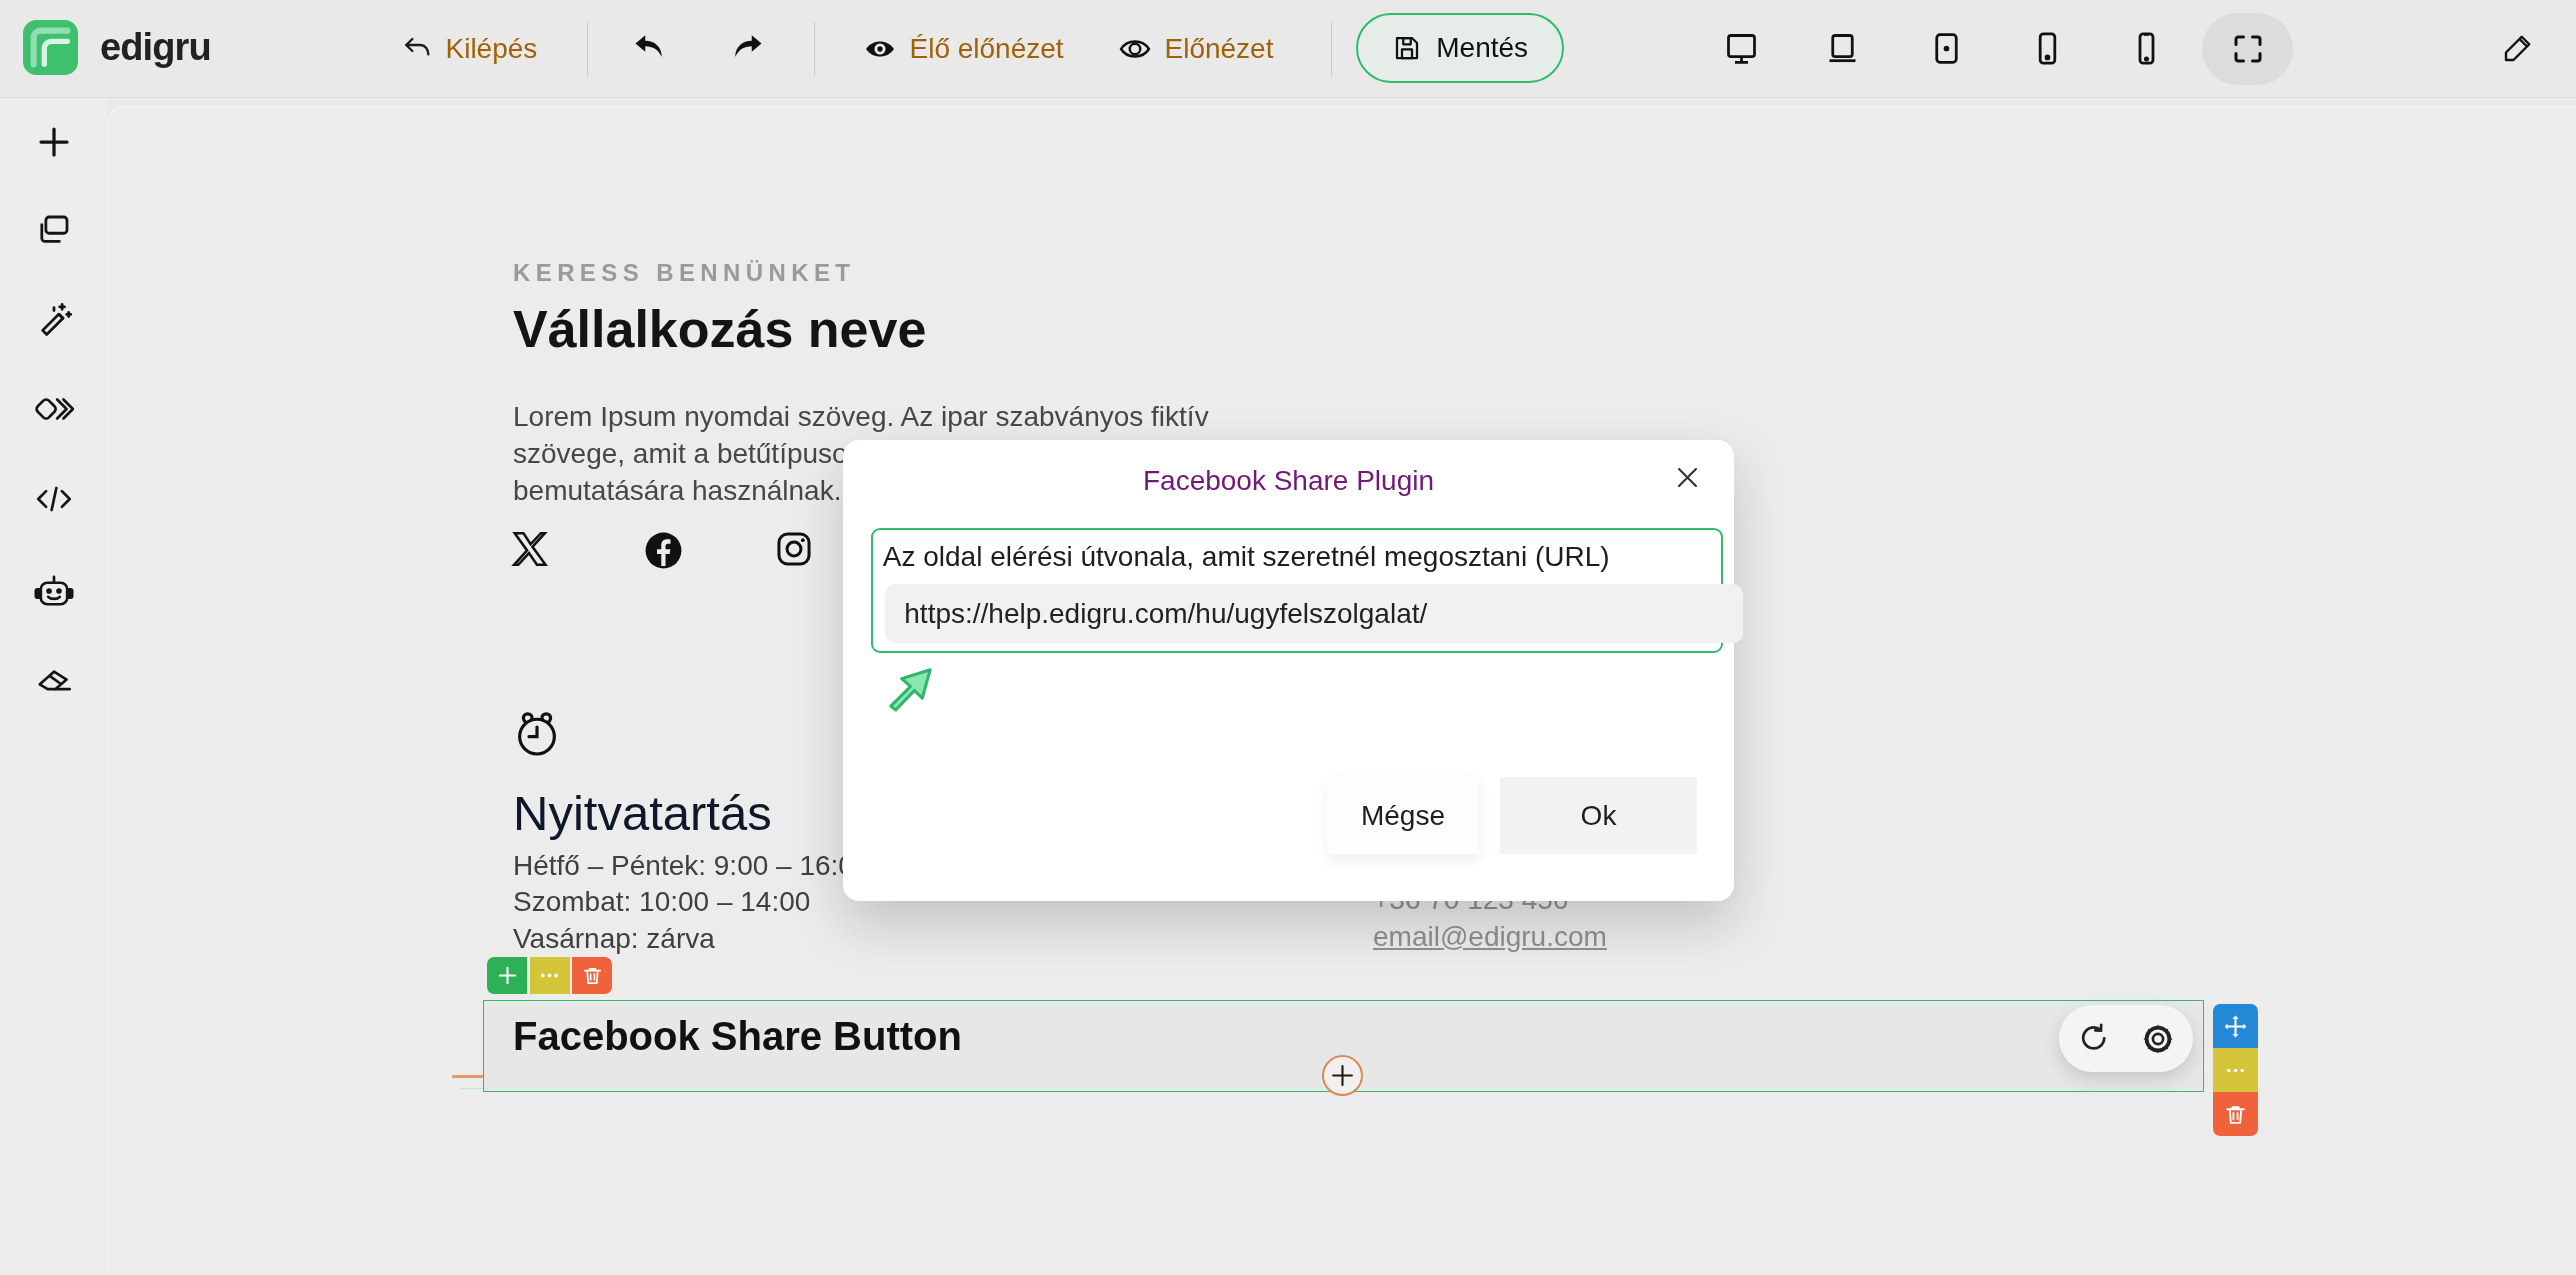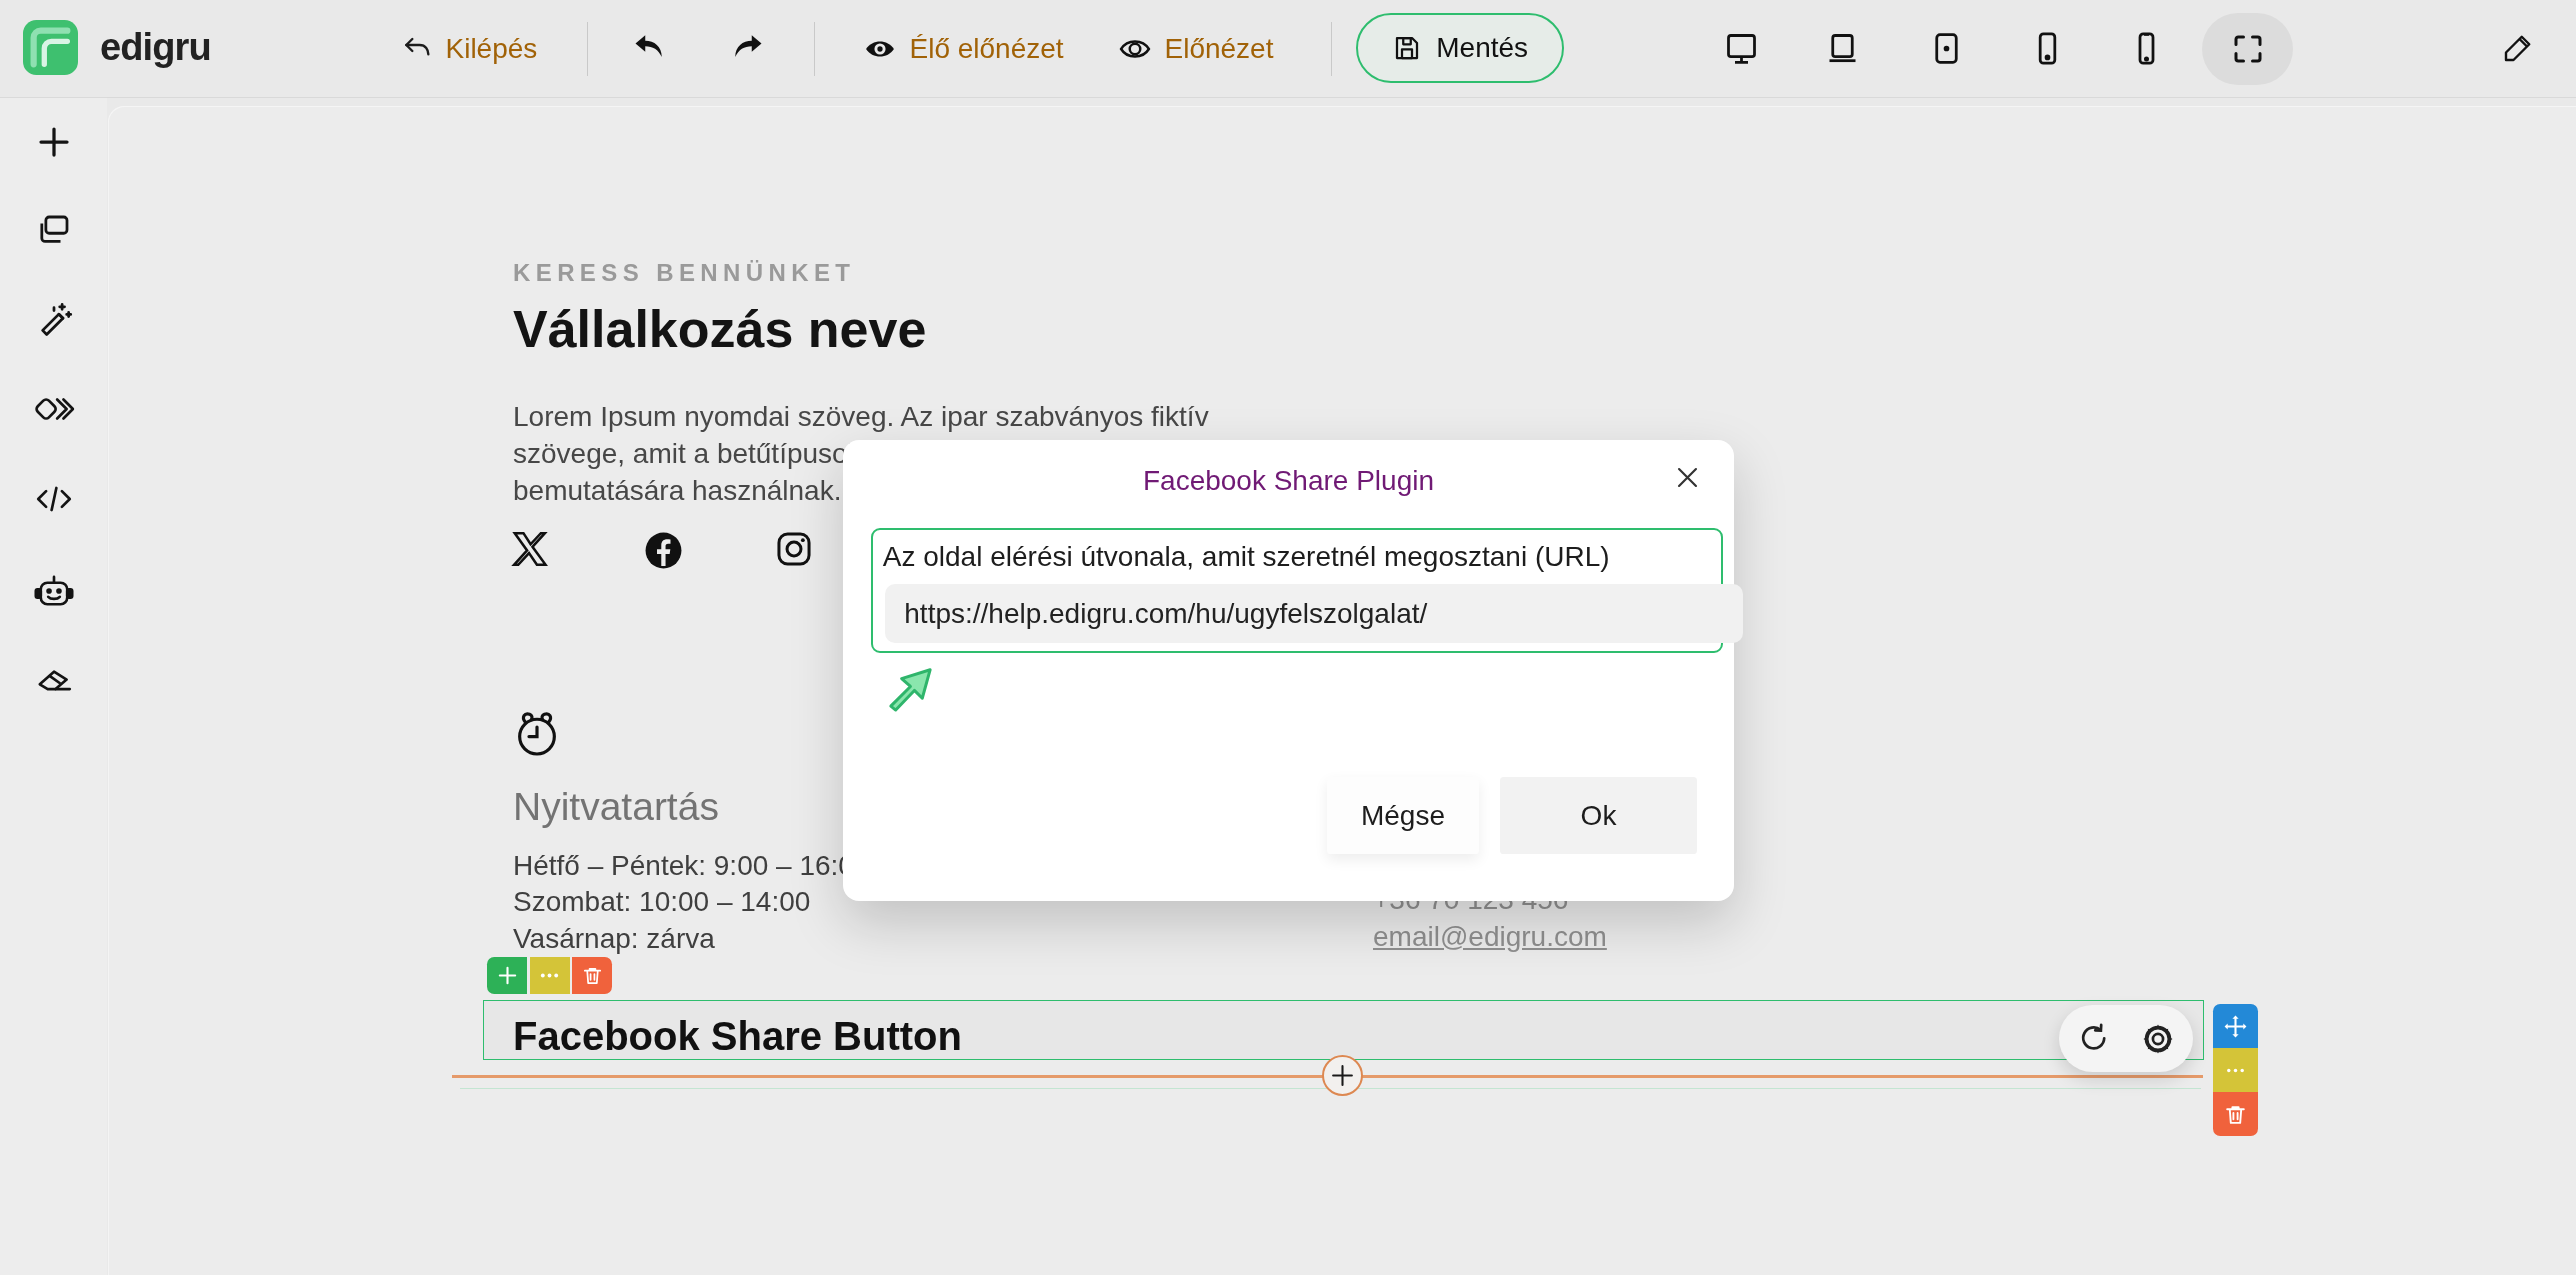--- a/index.html
+++ b/index.html
@@ -32,32 +32,32 @@
             background:#ececec; border-top-left-radius:16px;
             box-shadow:inset 0.9px 0.9px 0 #f5f5f5; z-index:10; }
 
   .eyebrow { position:absolute; left:513px; top:259px; font-size:24px; letter-spacing:5.4px;
              color:#9a9a9a; font-weight:600; }
   .h1 { position:absolute; left:513px; top:299px; font-size:52px; font-weight:800; color:#141414; }
   .para { position:absolute; left:513px; top:398px; font-size:28px; line-height:37px;
           color:#474747; white-space:pre-line; }
   .social { position:absolute; top:530px; display:flex; align-items:center; cursor:pointer; color:#111; }
 
-  .hours-title { position:absolute; left:513px; top:785px; font-size:39px; font-weight:500; color:#737373; }
+  .hours-title { position:absolute; left:513px; top:785px; font-size:49px; font-weight:500; color:#0f172a; }
   .hours-line { position:absolute; left:513px; font-size:28px; color:#3f3f3f; }
   .contact-line { position:absolute; left:1373px; font-size:28px; color:#8f8f8f; }
 
   .mini-actions { position:absolute; left:487px; top:957px; display:flex; gap:2.7px; z-index:20; }
   .mini-btn { width:40px; height:37px; display:flex; align-items:center; justify-content:center;
               color:#fff; cursor:pointer; }
   .mini-green { background:#2db157; border-radius:7.2px 0 0 7.2px; }
   .mini-yellow { background:#d4c438; }
   .mini-orange { background:#f0623c; border-radius:0 7.2px 7.2px 0; }
 
-  .fb-section { position:absolute; left:483px; top:1000px; width:1721px; height:60px;
+  .fb-section { position:absolute; left:483px; top:1000px; width:1721px; height:92px;
                 background:#e7e7e7; border:1.8px solid #2ebd6e; z-index:15; }
   .fb-title { position:absolute; left:29px; top:12.5px; font-size:40px; font-weight:800; color:#111; }
   .widget-pill { position:absolute; left:2059px; top:1005px; width:134px; height:67px;
                  background:#f4f4f4; border-radius:34px; box-shadow:0 7.2px 18px rgba(0,0,0,.14);
                  display:flex; align-items:center; justify-content:center; gap:27px; z-index:22; }
   .stack-actions { position:absolute; left:2213px; top:1004px; width:45px; z-index:21; }
   .stack-btn { width:45px; height:44px; display:flex; align-items:center; justify-content:center; cursor:pointer; }
   .stack-blue { background:#2389d7; border-radius:7.2px 7.2px 0 0; }
   .stack-yellow { background:#d4c438; }
   .stack-orange { background:#f0623c; border-radius:0 0 7.2px 7.2px; }

